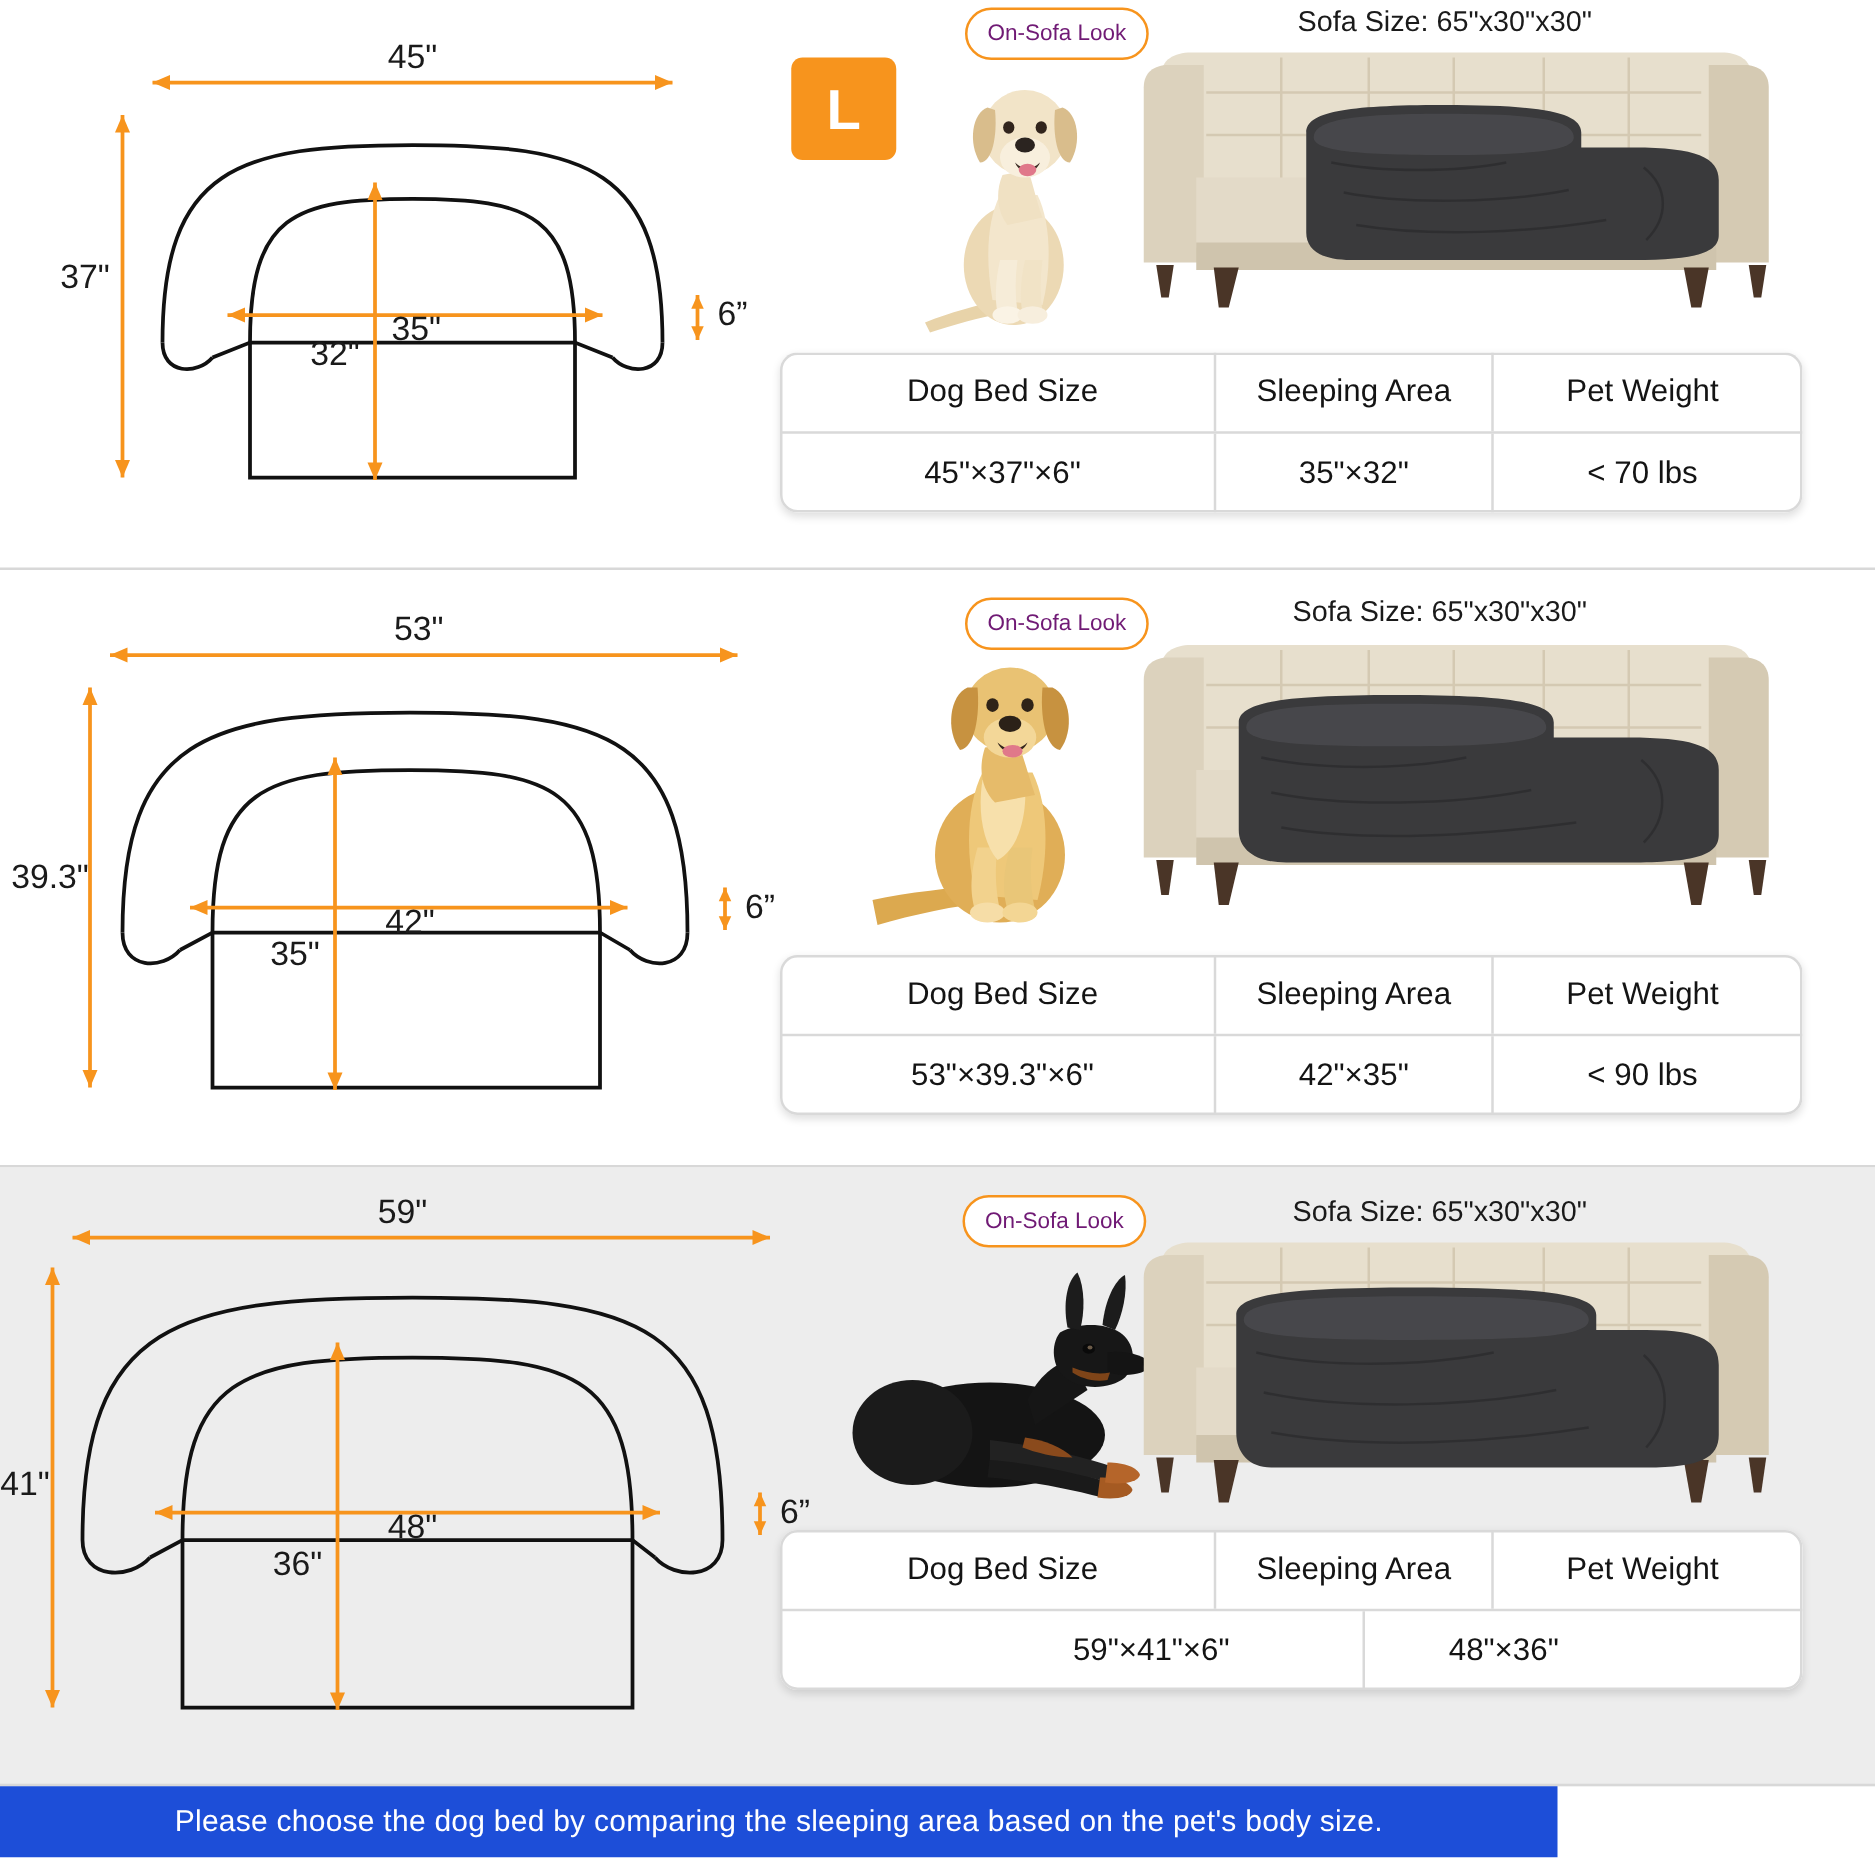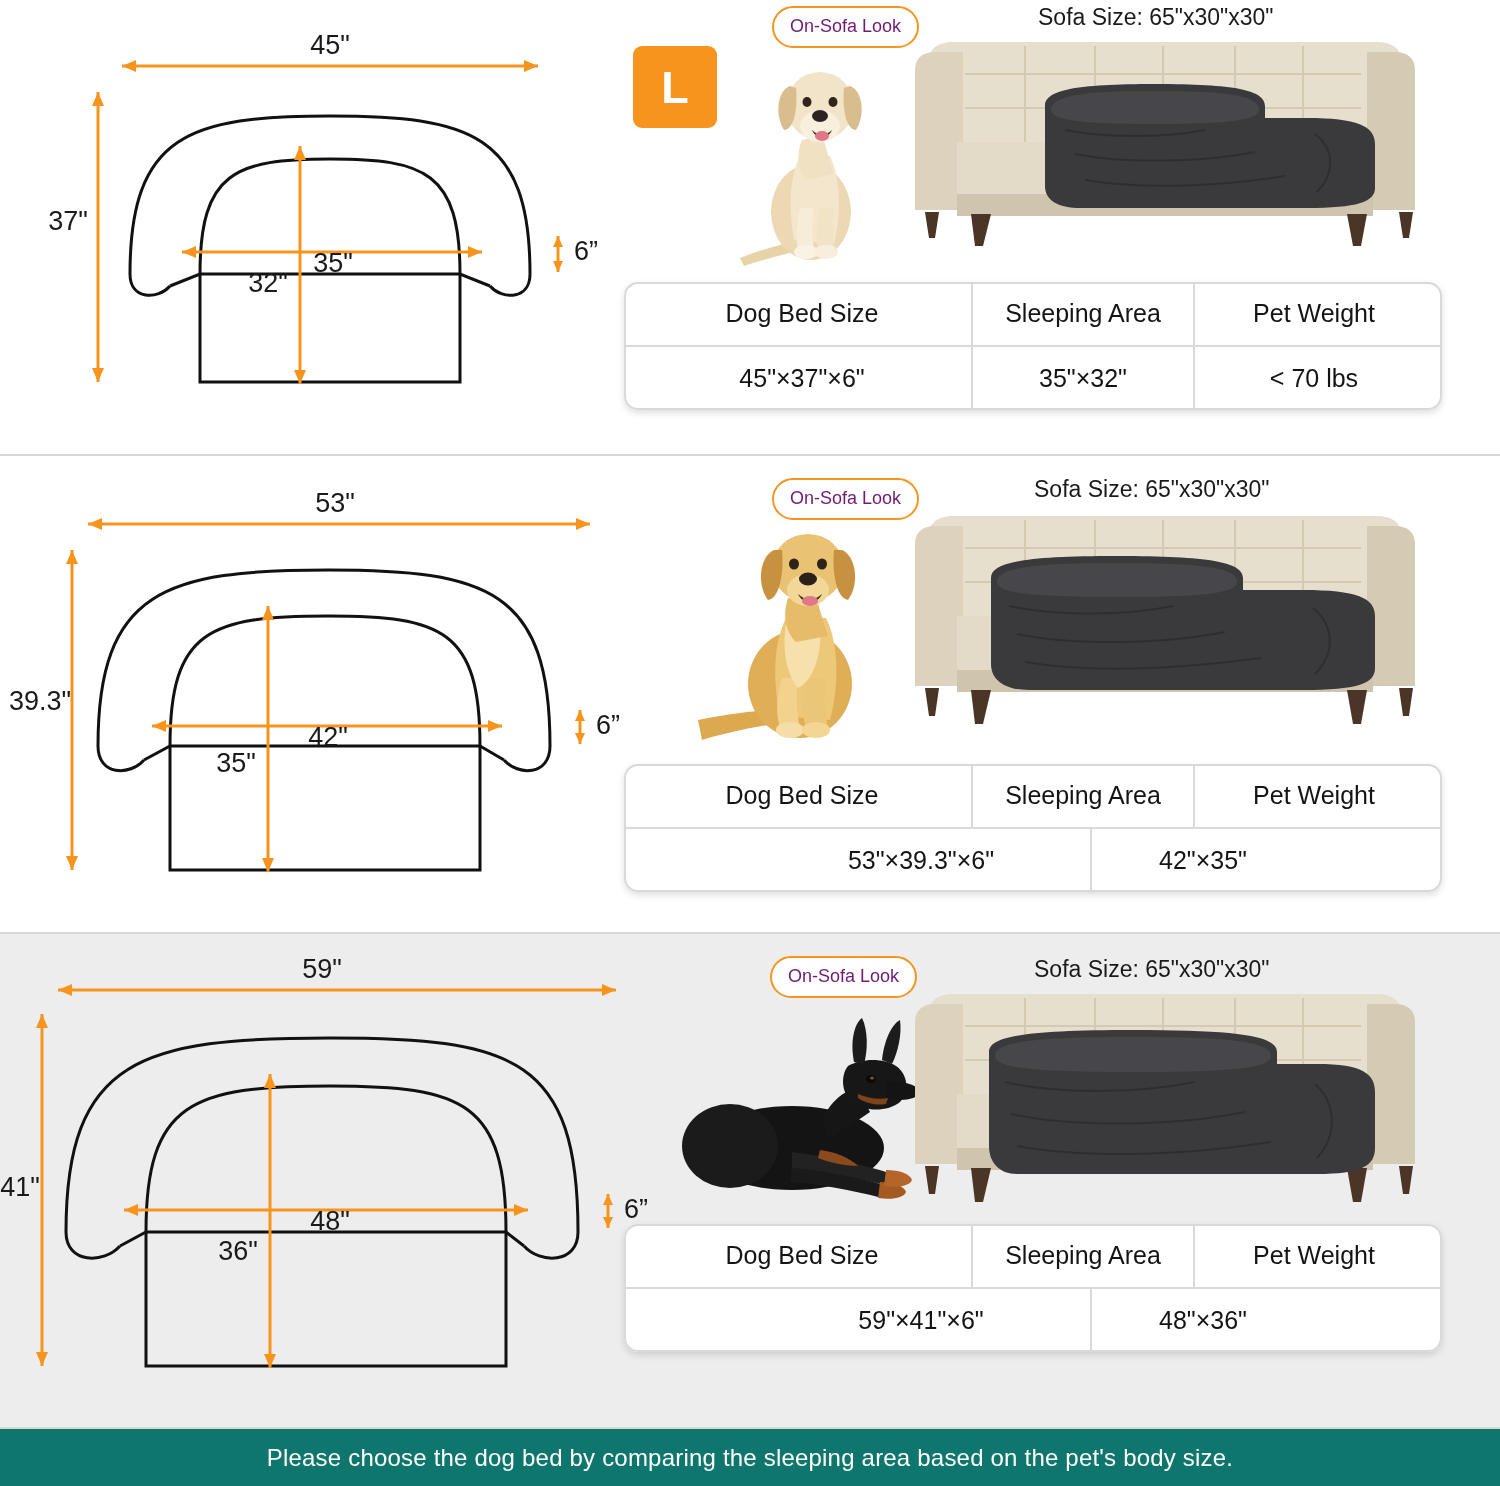--- a/index.html
+++ b/index.html
@@ -17,22 +17,22 @@
     width: 1500px;
     border-bottom: 2px solid #d8d8d8;
   }
   .row.r1 { height: 456px; background: #ffffff; }
   .row.r2 { height: 478px; background: #ffffff; }
   .row.r3 { height: 495px; background: #ededed; }
 
   .footer {
     position: absolute;
     left: 0; bottom: 0;
-    width: 1500px; height: 57px;
-    background: #0f766e;
+    width: 1246px; height: 57px;
+    background: #1d4ed8;
     color: #ffffff;
     display: flex; align-items: center; justify-content: center;
     font-size: 24px;
     letter-spacing: .2px;
   }
 
   
   .diagram { position: absolute; left: 0; top: 0; }
 
   
@@ -341,20 +341,21 @@
 
     <div class="tbl" style="left:624px; top:308px; width:818px;">
       <div class="tbl-row head">
         <div class="tbl-cell c1">Dog Bed Size</div>
         <div class="tbl-cell c2">Sleeping Area</div>
         <div class="tbl-cell c3">Pet Weight</div>
       </div>
       <div class="tbl-row">
         <div class="tbl-cell c1">53"×39.3"×6"</div>
         <div class="tbl-cell c2">42"×35"</div>
+        <div class="tbl-cell c3">&lt; 90 lbs</div>
       </div>
     </div>
   </div>
 
   <div class="row r3">
 
     <div class="diagram" style="left:0px; top:18px;">
       <svg width="660" height="450" viewBox="0 0 660 450">
         <path d="M66 280 C66 106 142 86 330 86 C514 86 578 106 578 280" fill="none" stroke="#111" stroke-width="3"></path>
         <path d="M146 280 C146 150 192 134 330 134 C464 134 506 150 506 280" fill="none" stroke="#111" stroke-width="3"></path>

